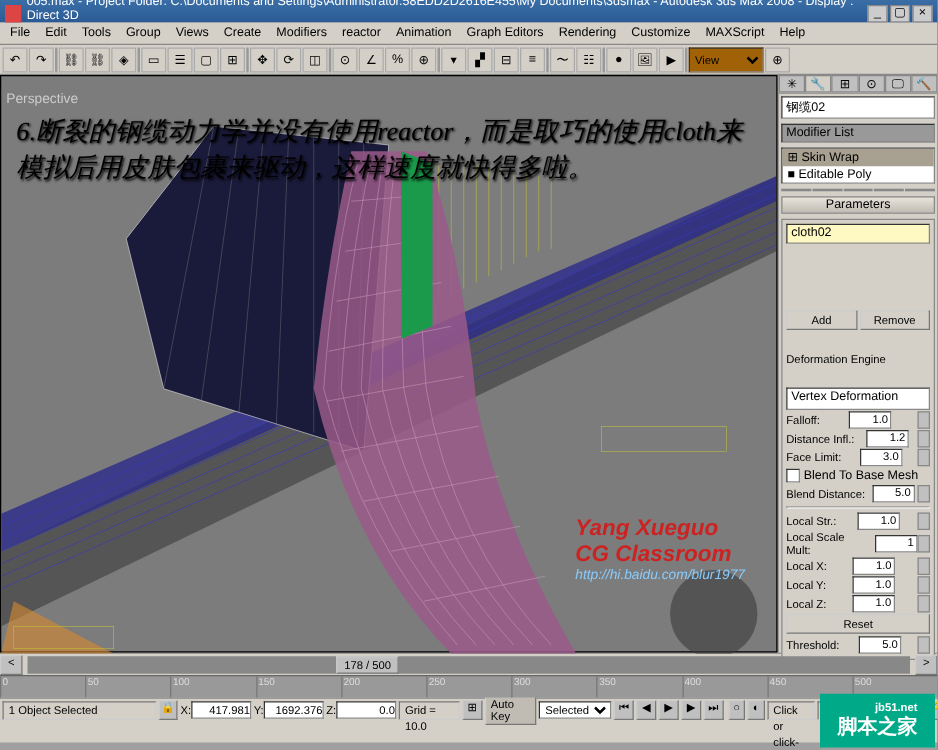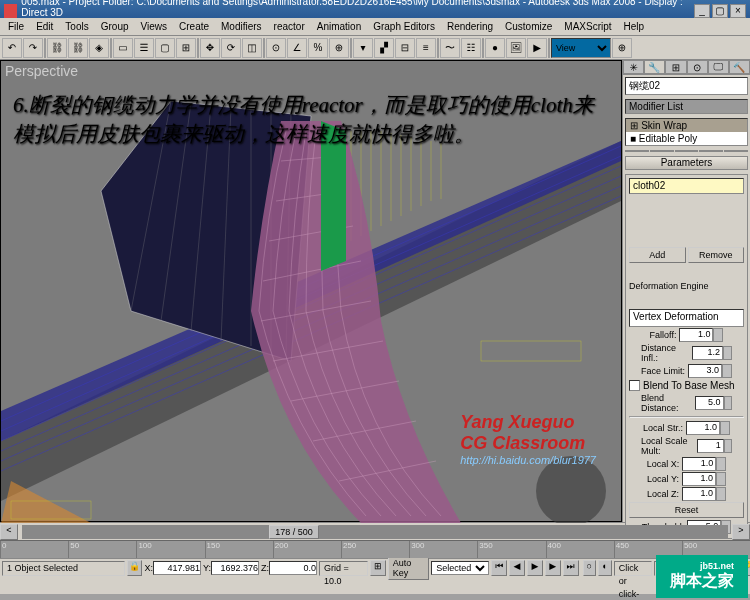--- a/index.html
+++ b/index.html
@@ -6,24 +6,24 @@
 body{width:750px;height:600px;background:#a0a0a0;overflow:hidden;position:relative}
 .titlebar{height:18px;background:linear-gradient(#3a6ea5,#2a5a95);color:#fff;display:flex;align-items:flex-end;padding:0 4px;font-size:10px}
 .titlebar .icon{width:14px;height:14px;background:#d44;margin-right:4px}
 .titlebar .controls{margin-left:auto;display:flex;gap:2px}
 .titlebar .controls div{width:16px;height:14px;background:#ccc;border:1px solid #888;text-align:center;line-height:12px;color:#000}
 .menubar{height:18px;background:#d4d0c8;display:flex;align-items:center;padding:0 2px;border-bottom:1px solid #888}
 .menubar span{padding:0 6px;cursor:pointer}
 .toolbar{height:24px;background:#d4d0c8;border-bottom:1px solid #888;display:flex;align-items:center;padding:0 2px;gap:1px}
 .toolbar>*{width:20px;height:20px;background:#d4d0c8;border:1px solid #aaa;display:flex;align-items:center;justify-content:center}
 .toolbar>.sep{width:2px;border:none;background:#999}
-.toolbar .view-select{width:60px;font-size:9px;background:#0369a1;border:1px inset #888}
+.toolbar .view-select{width:60px;font-size:9px;background:#a16207;border:1px inset #888}
 .main{display:flex;height:462px}
 .viewport{flex:1;background:#7c7c7c;position:relative;border:1px solid #000}
-.viewport-label{position:absolute;top:2px;left:4px;color:#ccc;font-size:14px}
+.viewport-label{position:absolute;top:12px;left:4px;color:#ccc;font-size:11px}
 .annotation{position:absolute;top:30px;left:12px;right:12px;color:#000000;font-family:'SimSun',serif;font-size:21px;font-style:italic;line-height:1.4;text-shadow:1px 1px 2px #000}
 .watermark{position:absolute;bottom:55px;right:25px;text-align:left;font-style:italic}
 .watermark .l1{color:#c22;font-size:18px;font-weight:bold}
 .watermark .l2{color:#c22;font-size:18px;font-weight:bold}
 .watermark .l3{color:#8cf;font-size:11px}
 .jb51{position:absolute;bottom:2px;right:2px;background:#0a8;color:#fff;padding:6px 14px;font-size:16px;font-weight:bold}
 .jb51 span{font-size:9px;display:block;text-align:right}
 .sidebar{width:128px;background:#d4d0c8;border-left:1px solid #888;display:flex;flex-direction:column}
 .tab-row{height:22px;display:flex;border-bottom:1px solid #888}
 .tab-row div{flex:1;border:1px solid #888;background:#c0c0c0;display:flex;align-items:center;justify-content:center}
@@ -34,21 +34,21 @@
 .mod-list div{padding:1px 4px}
 .mod-list div.sel{background:#a8a090}
 .mod-ctrl{height:18px;display:flex;margin:2px;gap:1px}
 .mod-ctrl div{flex:1;border:1px solid #888;background:#c0c0c0}
 .rollout-bar{height:14px;background:linear-gradient(#e8e4dc,#c0bcb4);border:1px solid #888;margin:2px;text-align:center;font-size:10px;line-height:12px}
 .panel{margin:2px;padding:3px;border:1px solid #888;background:#d4d0c8}
 .panel .field{background:#fef9c3;border:1px inset #888;height:16px;padding:1px 3px;margin-bottom:17px}
 .panel .btn-row{display:flex;gap:2px;margin-bottom:2px}
 .panel .btn-row div{flex:1;border:1px outset #ccc;text-align:center;height:16px;line-height:14px;font-size:9px}
 .panel .lbl{font-size:9px;margin:18px 0}
-.panel .prow{display:flex;align-items:center;justify-content:center;margin:1px 12px}
+.panel .prow{display:flex;align-items:center;justify-content:space-between;margin:1px 0}
 .panel .prow label{font-size:9px;margin-right:3px}
 .panel .prow .spin{width:34px;height:14px;background:#fff;border:1px inset #888;font-size:9px;text-align:right;padding-right:2px}
 .panel .prow .arr{width:10px;height:14px;background:#c0c0c0;border:1px solid #888}
 .checkbox{display:flex;align-items:center;font-size:9px;margin:2px 0}
 .checkbox .box{width:11px;height:11px;background:#fff;border:1px inset #888;margin-right:3px}
 .timeline{height:18px;background:#d4d0c8;display:flex;align-items:center;border-top:1px solid #888}
 .time-slider{flex:1;height:14px;background:#888;margin:0 4px;position:relative}
 .time-slider .thumb{position:absolute;left:35%;width:50px;height:14px;background:#c0c0c0;border:1px outset #ccc;text-align:center;font-size:9px;line-height:12px}
 .track{height:18px;background:#999;border-top:1px solid #666;position:relative}
 .track .ticks{position:absolute;inset:0;display:flex}

